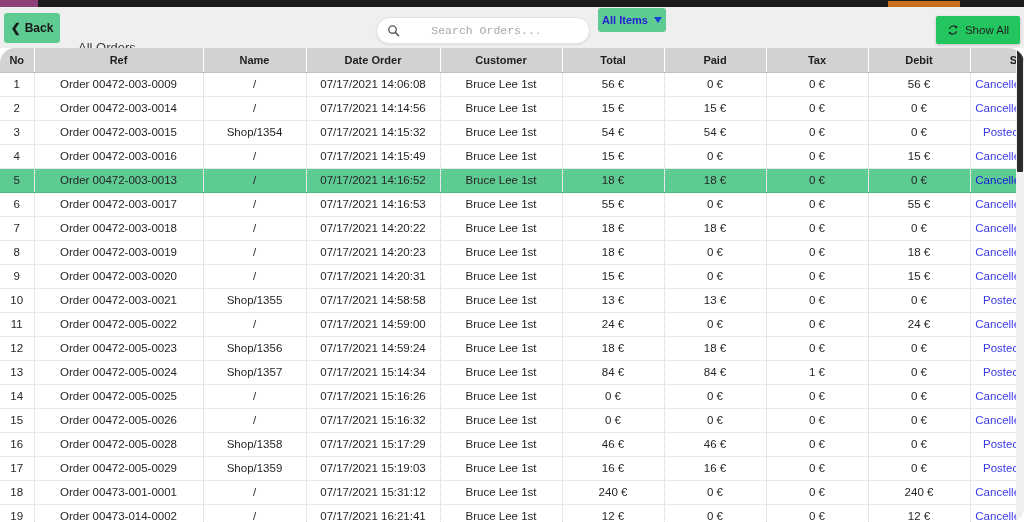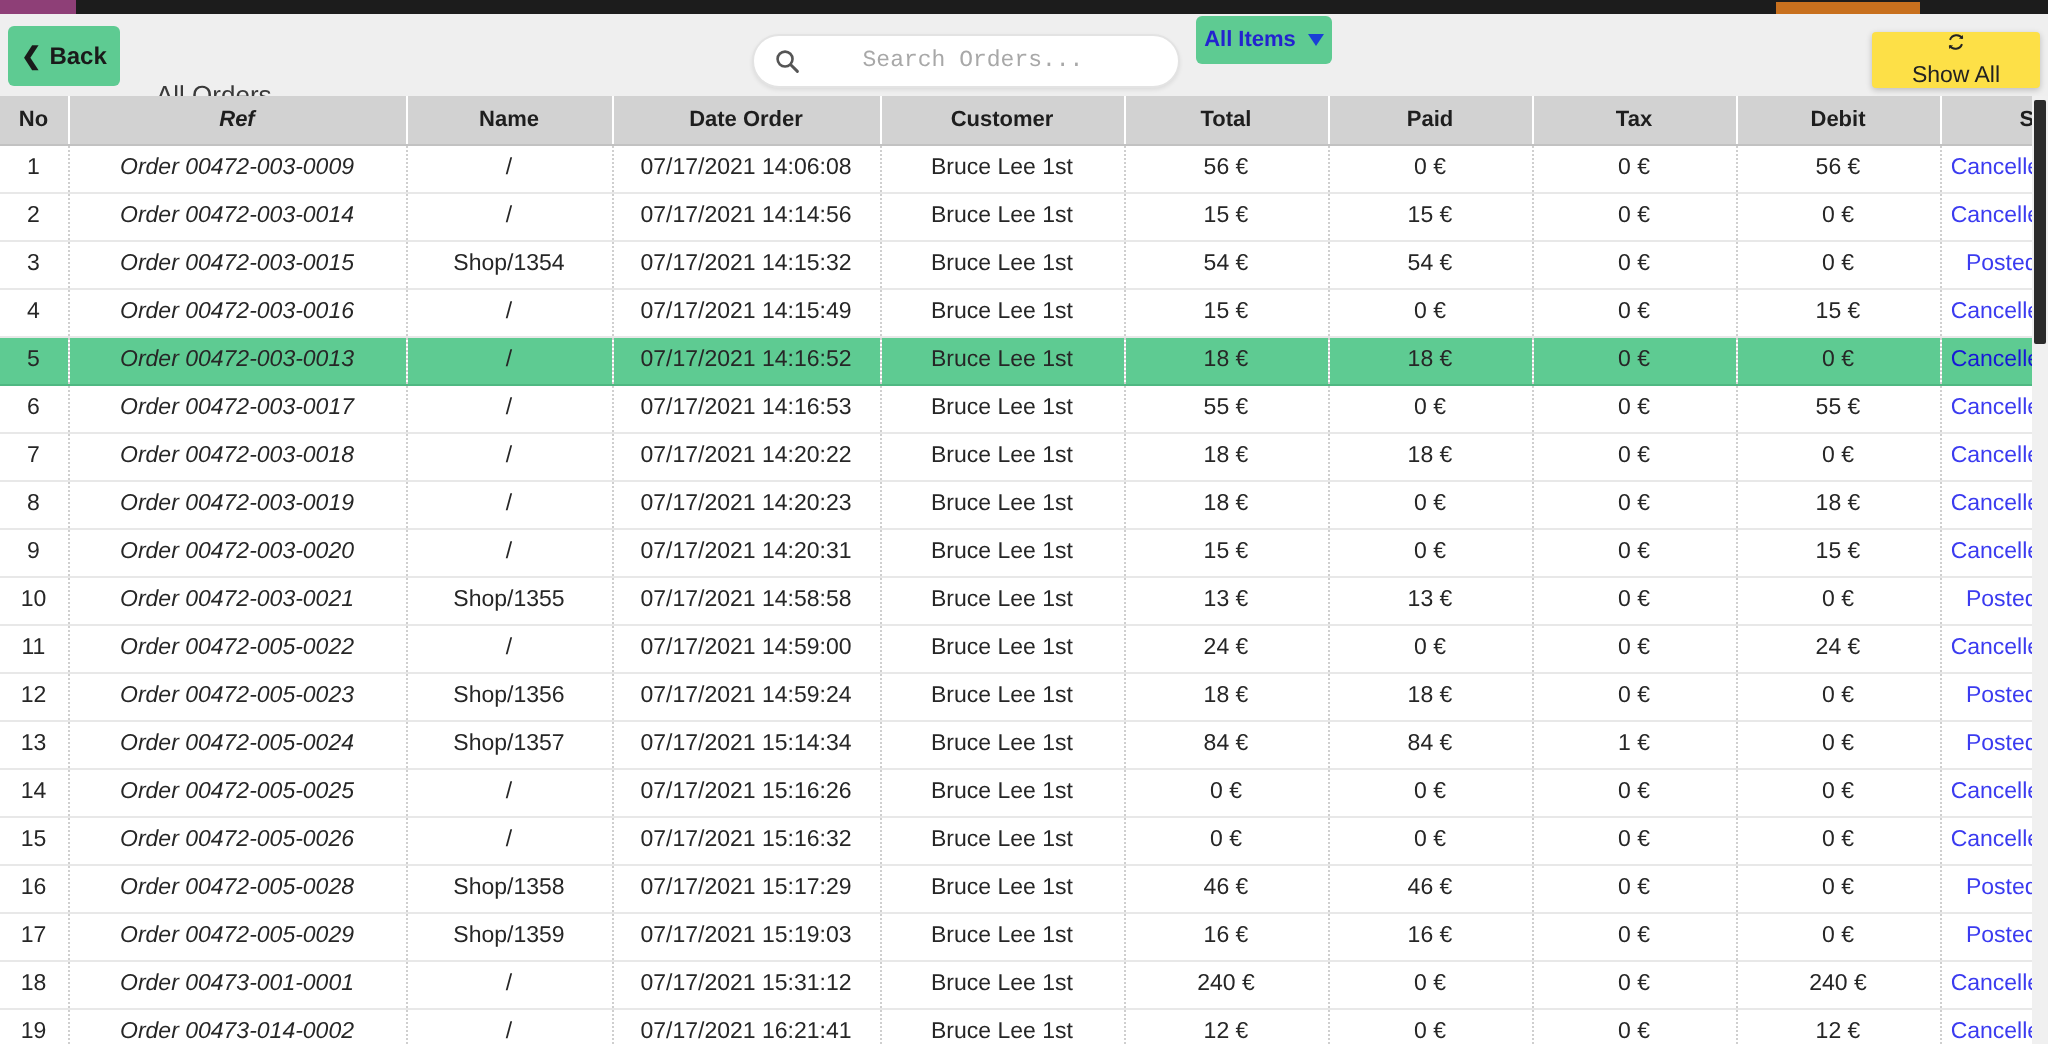--- a/index.html
+++ b/index.html
@@ -109,42 +109,42 @@
   .filter-button .caret {
     width: 0; height: 0;
     border-left: 4.5px solid transparent;
     border-right: 4.5px solid transparent;
     border-top: 6px solid #1a3fd6;
   }
   .showall-button {
     position: absolute;
     right: 4px; top: 9px;
     width: 84px; height: 28px;
-    background: #fde047;
+    background: #22c55e;
     border: none;
     border-radius: 2px;
     box-shadow: 0 1px 3px rgba(0,0,0,.22);
     font-size: 11.5px;
     color: #222;
     display: flex;
     align-items: center;
     justify-content: center;
     gap: 6px;
     cursor: pointer;
-    flex-direction: column;
   }
   .refresh-icon { width: 12px; height: 12px; color: #222; }
 
   
   .table-area {
     position: relative;
     width: 1024px;
     height: 474px;
     overflow: hidden;
     background: #fff;
+    border-radius: 15px;
   }
   table.orders {
     width: 1016px;
     border-collapse: collapse;
     table-layout: fixed;
     font-size: 11.5px;
     color: #262626;
   }
   table.orders thead th {
     background: #d2d2d2;
@@ -175,21 +175,21 @@
   td.state a {
     color: #3b3bf0;
     text-decoration: none;
     cursor: pointer;
     font-size: 11.5px;
   }
   tr.selected td.state a { color: #1717d8; }
 
   
   .c-no    { width: 34px; }
-  .c-ref   { width: 169px; font-style: italic; }
+  .c-ref   { width: 169px; }
   .c-name  { width: 103px; }
   .c-date  { width: 134px; }
   .c-cust  { width: 122px; }
   .c-total { width: 102px; }
   .c-paid  { width: 102px; }
   .c-tax   { width: 102px; }
   .c-debit { width: 102px; }
   .c-state { width: 106px; }
 
   

